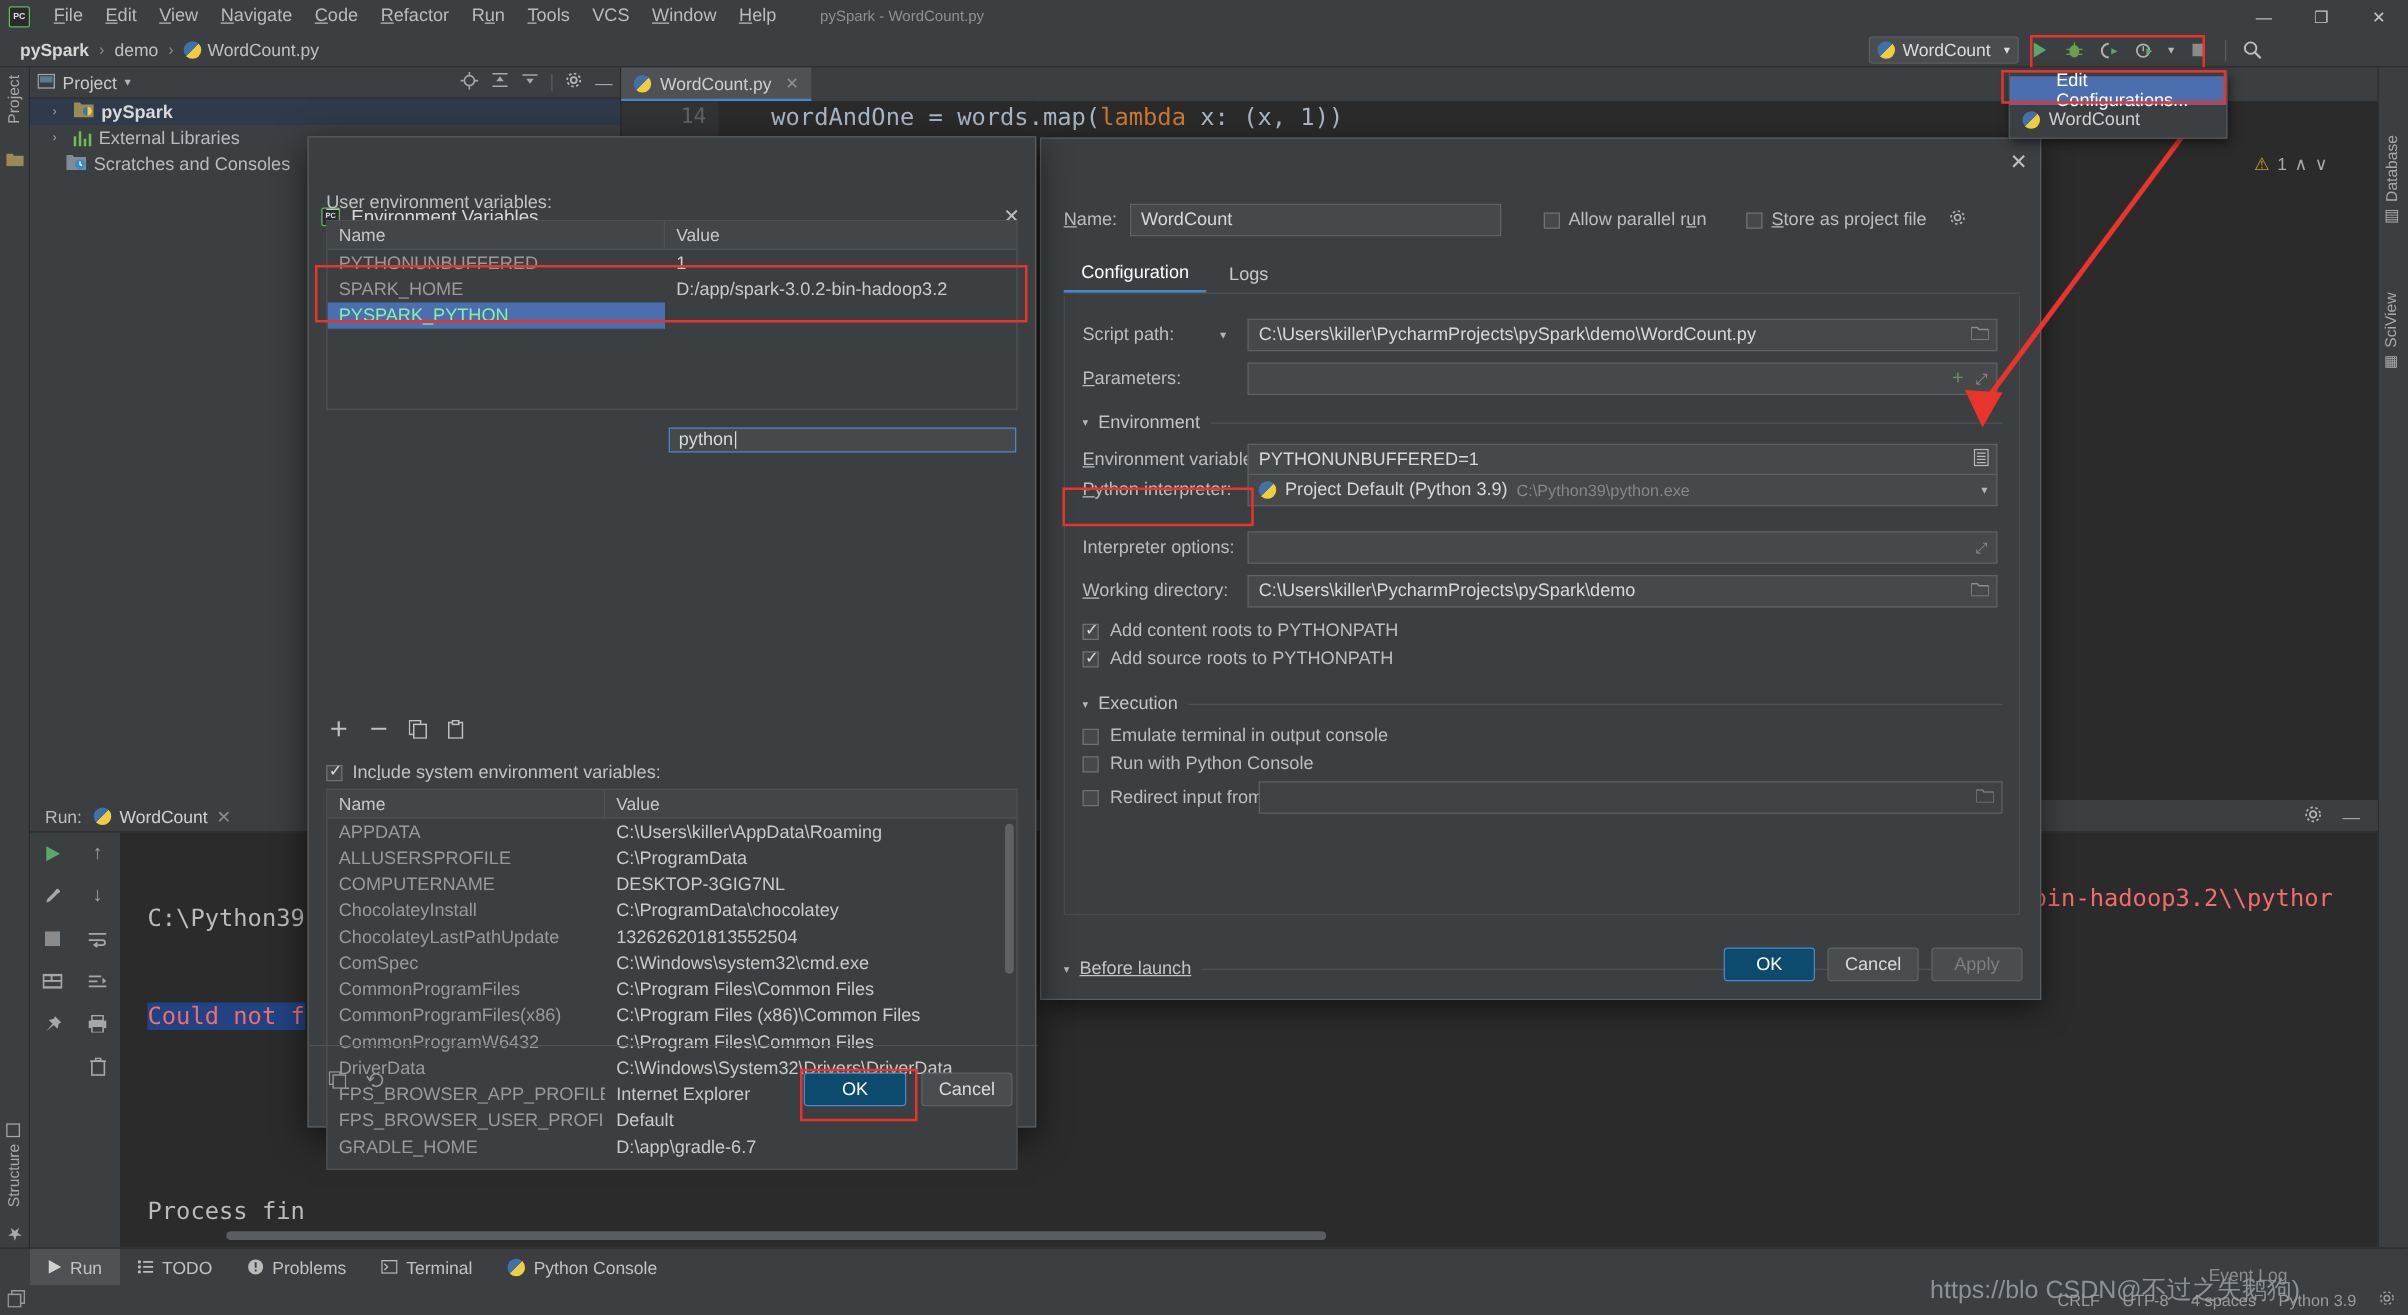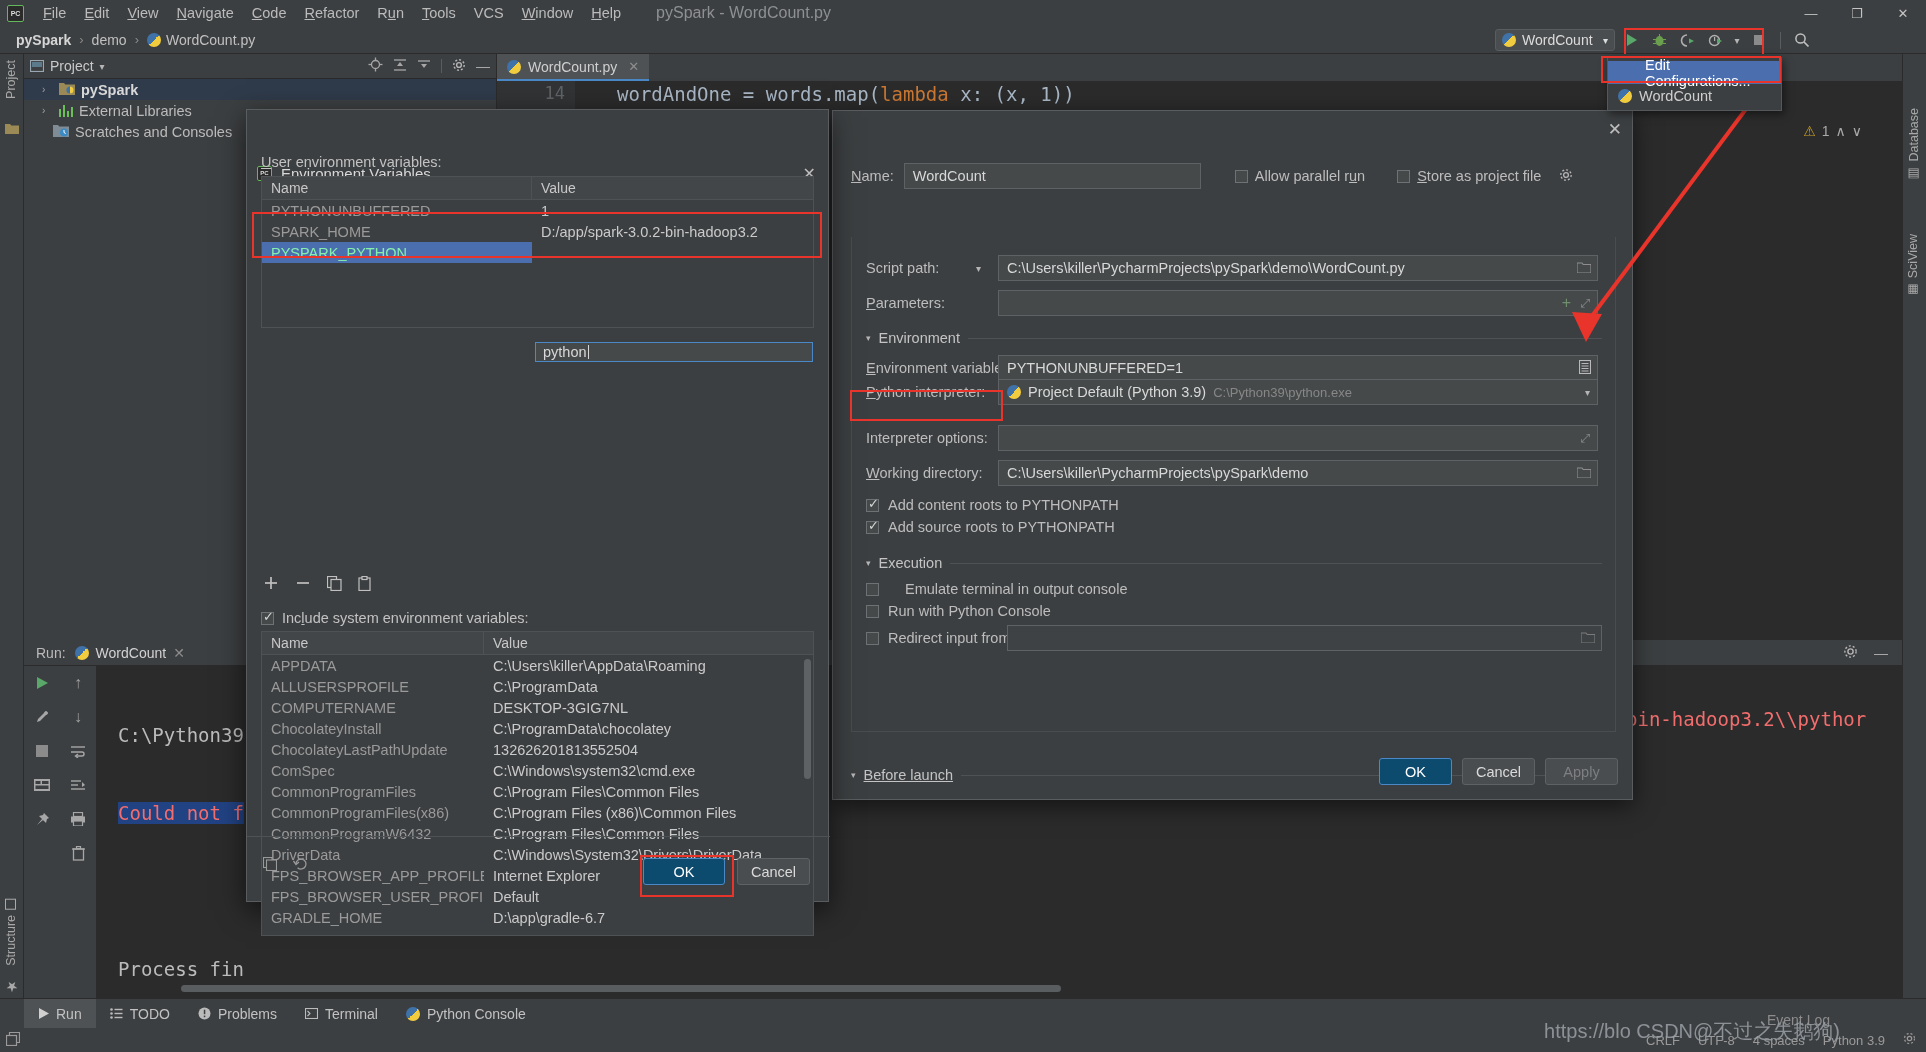--- a/index.html
+++ b/index.html
@@ -22,21 +22,21 @@
     width:17px; height:17px; margin-left:7px; margin-right:10px;
     border:1.5px solid #64b75a; background:#2b2b2b; border-radius:2px;
     font-size:7px; color:#dddddd; display:flex; align-items:center; justify-content:center;
     letter-spacing:0px; font-weight:bold;
   }
   .menu-item {
     padding:2px 9px; font-size:14.5px; color:#bbbbbb; white-space:nowrap;
   }
   .menu-item u { text-decoration:underline; }
   #win-title {
-    margin-left:26px; color:#8e9093; font-size:16px;
+    margin-left:26px; color:#8e9093; font-size:12px;
   }
   #win-ctrls {
     position:absolute; right:0; top:0; height:26px; display:flex; align-items:center;
   }
   .win-btn { width:46px; height:26px; display:flex; align-items:center; justify-content:center; color:#c4c4c4; font-size:13px;}
 
   
   #navbar {
     position:absolute; left:0; top:26px; width:1926px; height:28px;
     background:#3c3f41; border-bottom:1px solid #2b2b2b;
@@ -688,20 +688,24 @@
       <span class="lbl"><u>S</u>tore as project file</span>
     </span>
     <span style="margin-left:8px;">
       <svg width="14" height="14" viewBox="0 0 14 14">
           <circle cx="7" cy="7" r="2.4" fill="none" stroke="#b5b5b5" stroke-width="1.3"></circle>
           <circle cx="7" cy="7" r="5.2" fill="none" stroke="#b5b5b5" stroke-width="1.3" stroke-dasharray="2 2"></circle>
         </svg>
     </span>
   </div>
 
+  <div id="cfg-tabs">
+    <div class="cfg-tab sel">Configuration</div>
+    <div class="cfg-tab">Logs</div>
+  </div>
 
   <div id="cfg-body">
 
     <div class="row" style="left:14px; top:18px; width:736px;">
       <span class="lbl" style="width:110px;">Script path:</span>
       <span style="font-size:10px;color:#b5b5b5;width:22px;">▾</span>
       <span class="txtfield" style="width:600px;position:relative;">
         <span>C:\Users\killer\PycharmProjects\pySpark\demo\WordCount.py</span>
         <span style="position:absolute;right:6px;">
           <svg width="14" height="11" viewBox="0 0 14 11">
@@ -779,21 +783,21 @@
     <div class="row" style="left:14px; top:282px; gap:9px;">
       <span class="chk on"></span>
       <span class="lbl">Add source roots to PYTHONPATH</span>
     </div>
 
     <div class="row section-hdr" style="left:14px; top:318px; width:736px;">
       <span class="caret">▾</span>
       <span>Execution</span>
       <span class="rule"></span>
     </div>
-    <div class="row" style="left:14px; top:344px; gap:26px;">
+    <div class="row" style="left:14px; top:344px; gap:9px;">
       <span class="chk"></span>
       <span class="lbl">Emulate terminal in output console</span>
     </div>
     <div class="row" style="left:14px; top:366px; gap:9px;">
       <span class="chk"></span>
       <span class="lbl">Run with Python Console</span>
     </div>
     <div class="row" style="left:14px; top:388px; gap:9px; width:736px;">
       <span class="chk"></span>
       <span class="lbl" style="width:110px;">Redirect input from:</span>

